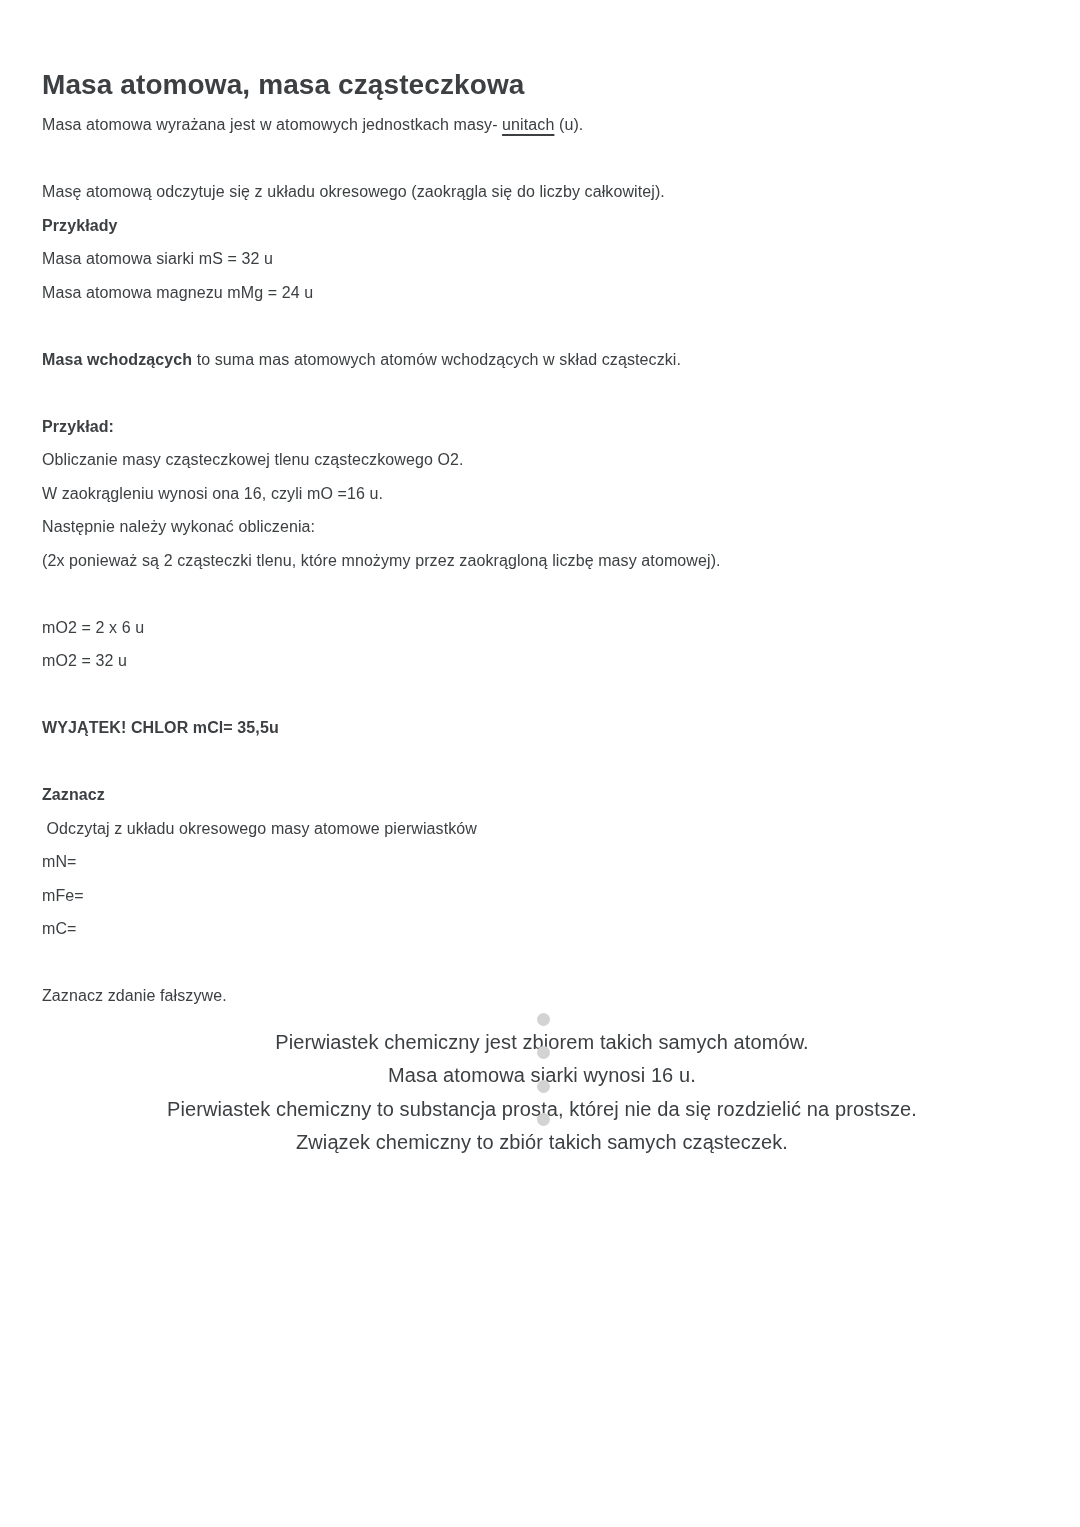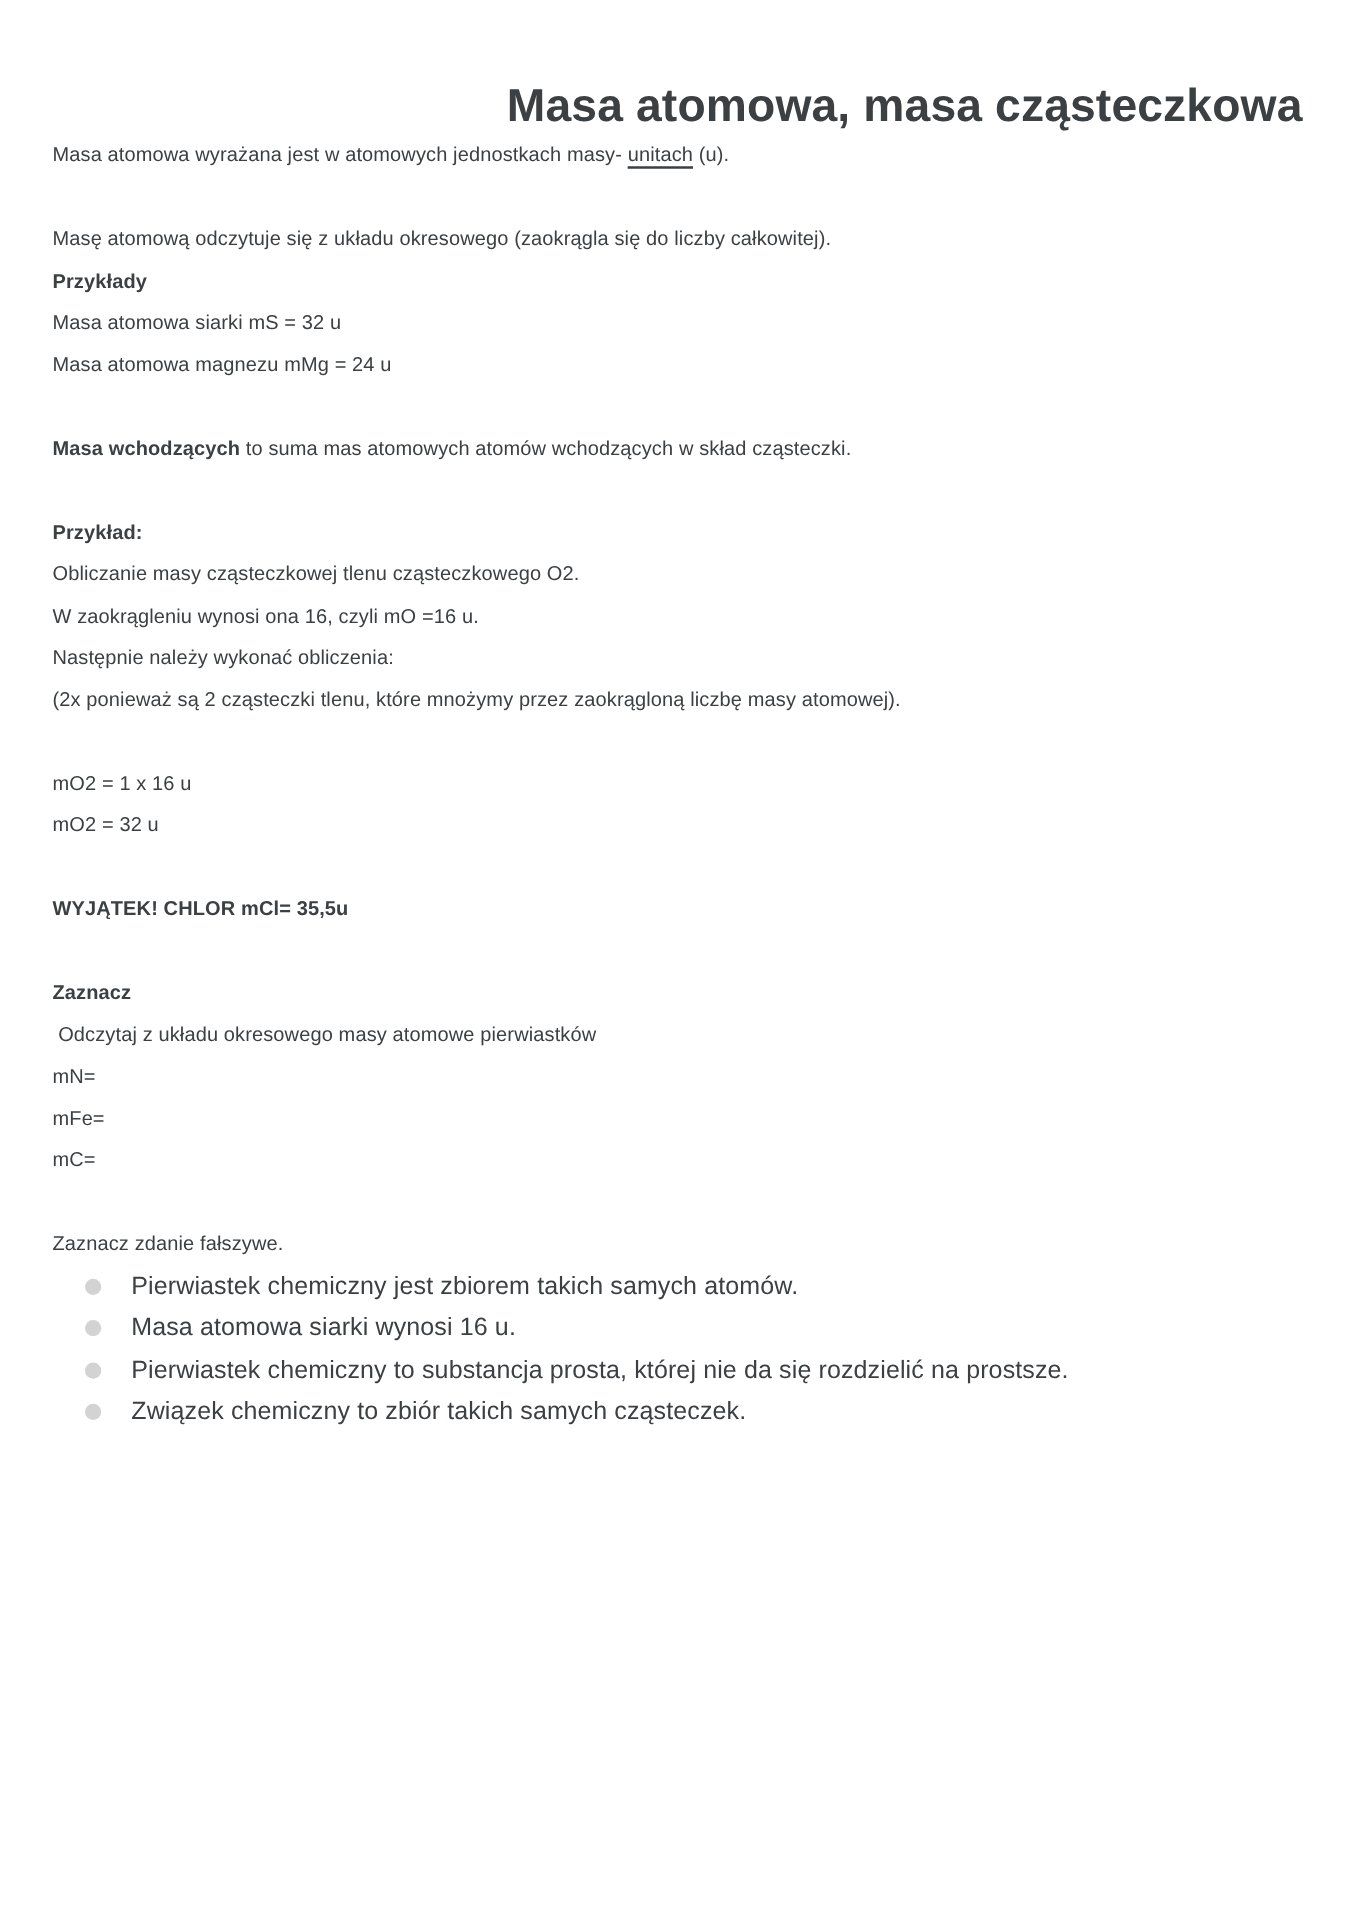--- a/index.html
+++ b/index.html
@@ -14,46 +14,46 @@
     font-family:"Liberation Sans","DejaVu Sans",sans-serif;
     color:var(--text-color);
     overflow:hidden;
   }
   .doc{
     width:1080px;
     height:1527px;
     padding:62px 38px 0 42px;
   }
   .doc-title{
-    font-size:37px;
+    font-size:28px;
     font-weight:700;
     line-height:46px;
     letter-spacing:0.1px;
     white-space:pre;
-    text-align:right;
   }
   .block{
     margin-bottom:33.5px;
   }
   .line{
     font-size:16px;
     line-height:33.5px;
     white-space:pre;
     letter-spacing:0.1px;
   }
   .bold{font-weight:700;}
   .underlined{
     text-decoration:underline;
     text-underline-offset:4px;
     text-decoration-thickness:1.5px;
   }
   .bullet-row{
     display:flex;
     align-items:center;
     height:33.5px;
+    flex-direction:column;
   }
   .bullet-dot{
     width:13px;
     height:13px;
     border-radius:50%;
     background:var(--bullet);
     margin-left:26px;
     margin-right:24px;
     flex:0 0 13px;
   }
@@ -87,21 +87,21 @@
 
   <div class="block">
     <p class="line bold">Przykład:</p>
     <p class="line">Obliczanie masy cząsteczkowej tlenu cząsteczkowego O2.</p>
     <p class="line">W zaokrągleniu wynosi ona 16, czyli mO =16 u.</p>
     <p class="line">Następnie należy wykonać obliczenia:</p>
     <p class="line">(2x ponieważ są 2 cząsteczki tlenu, które mnożymy przez zaokrągloną liczbę masy atomowej).</p>
   </div>
 
   <div class="block">
-    <p class="line">mO2 = 1 x 16 u</p>
+    <p class="line">mO2 = 2 x 6 u</p>
     <p class="line">mO2 = 32 u</p>
   </div>
 
   <div class="block">
     <p class="line bold">WYJĄTEK! CHLOR mCl= 35,5u</p>
   </div>
 
   <div class="block">
     <p class="line bold">Zaznacz</p>
     <p class="line"> Odczytaj z układu okresowego masy atomowe pierwiastków</p>

